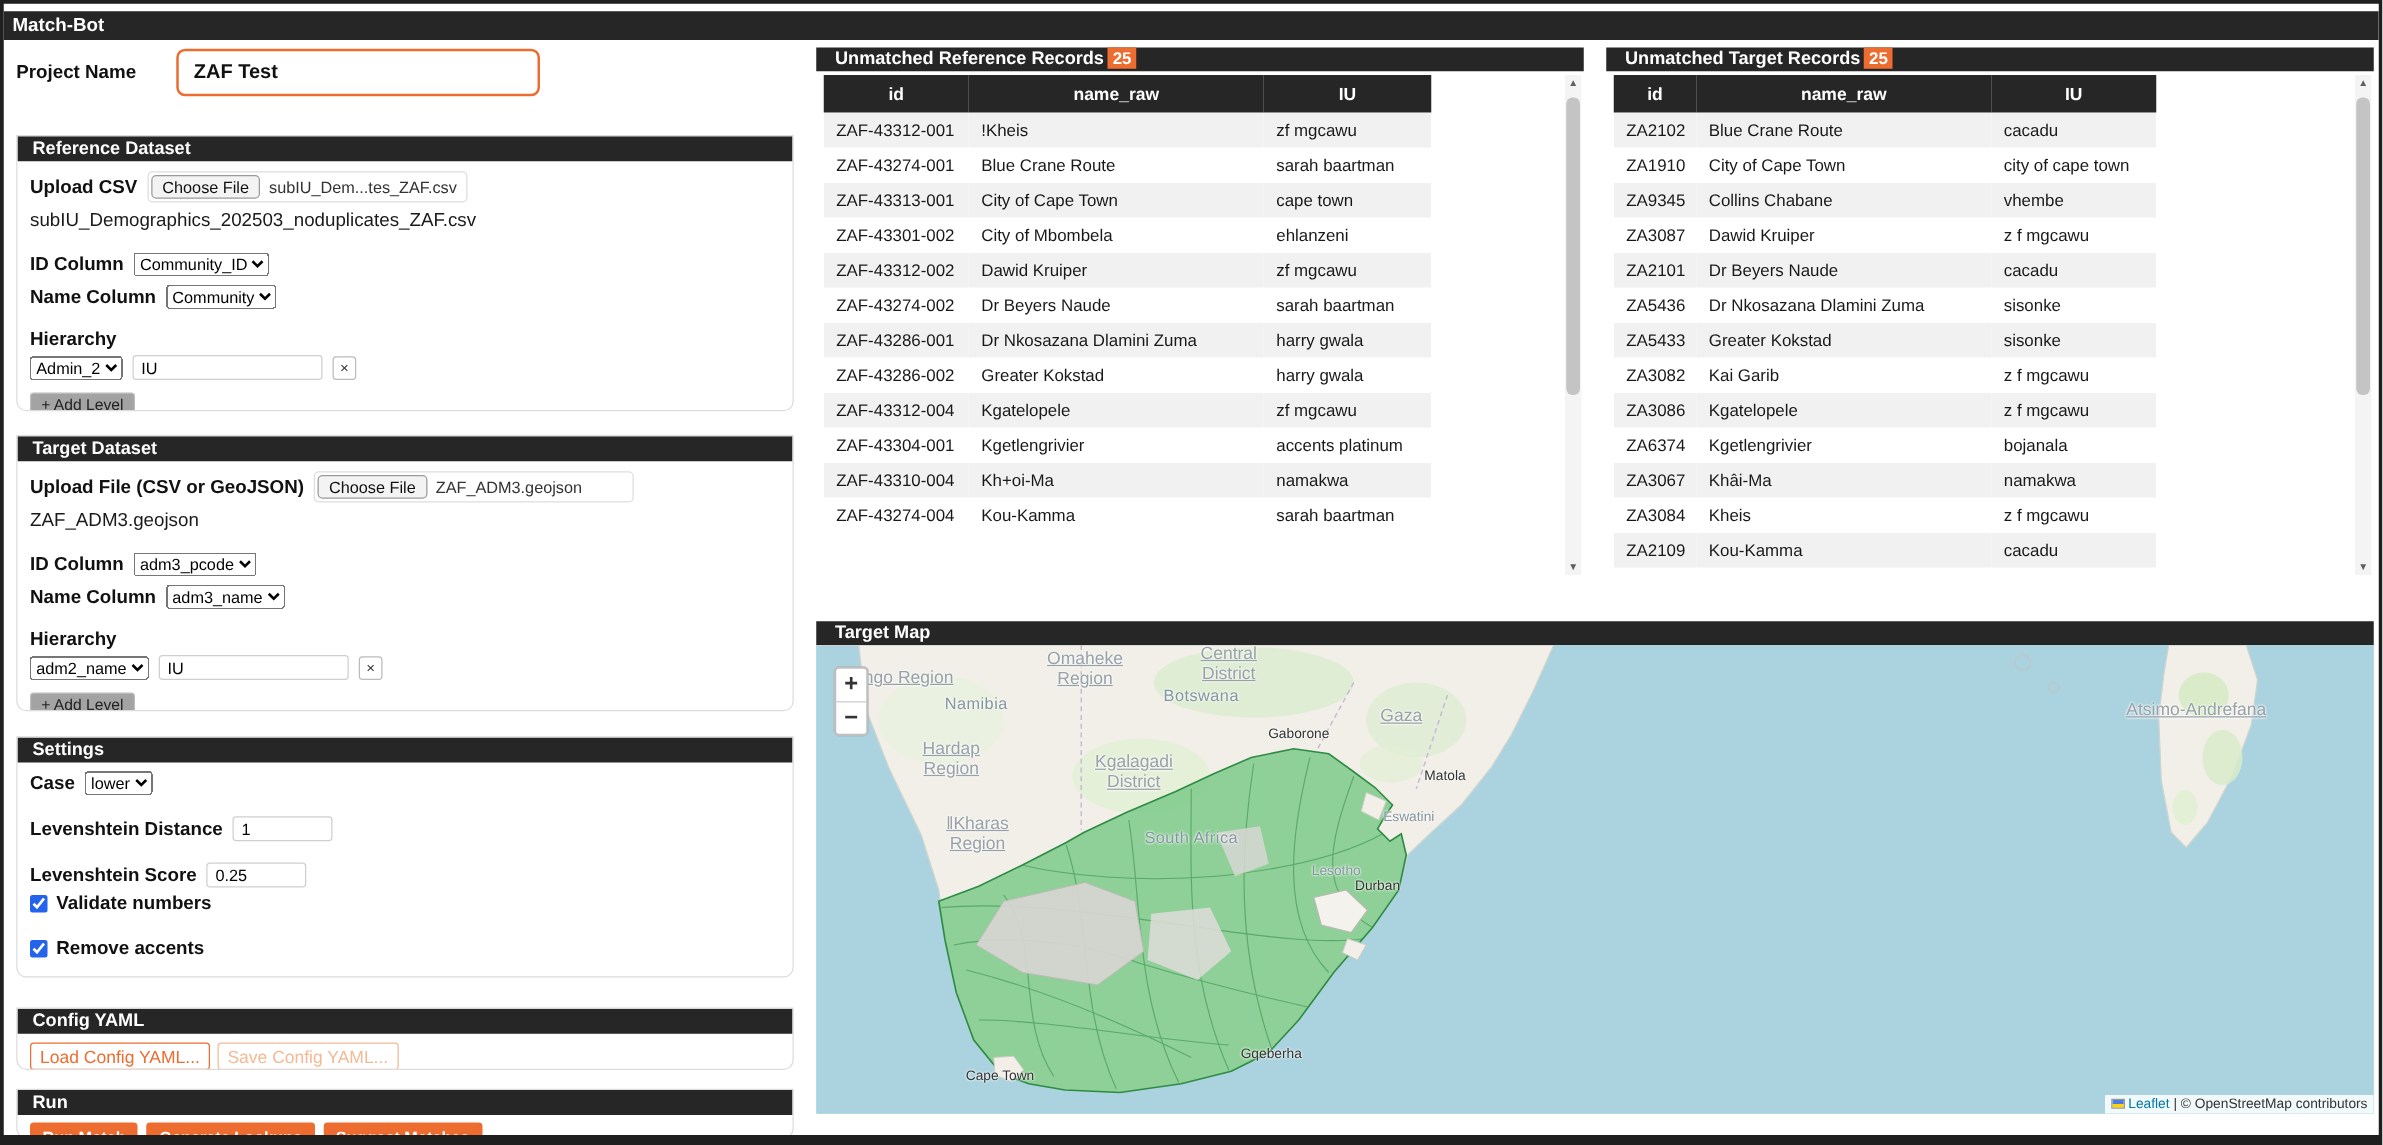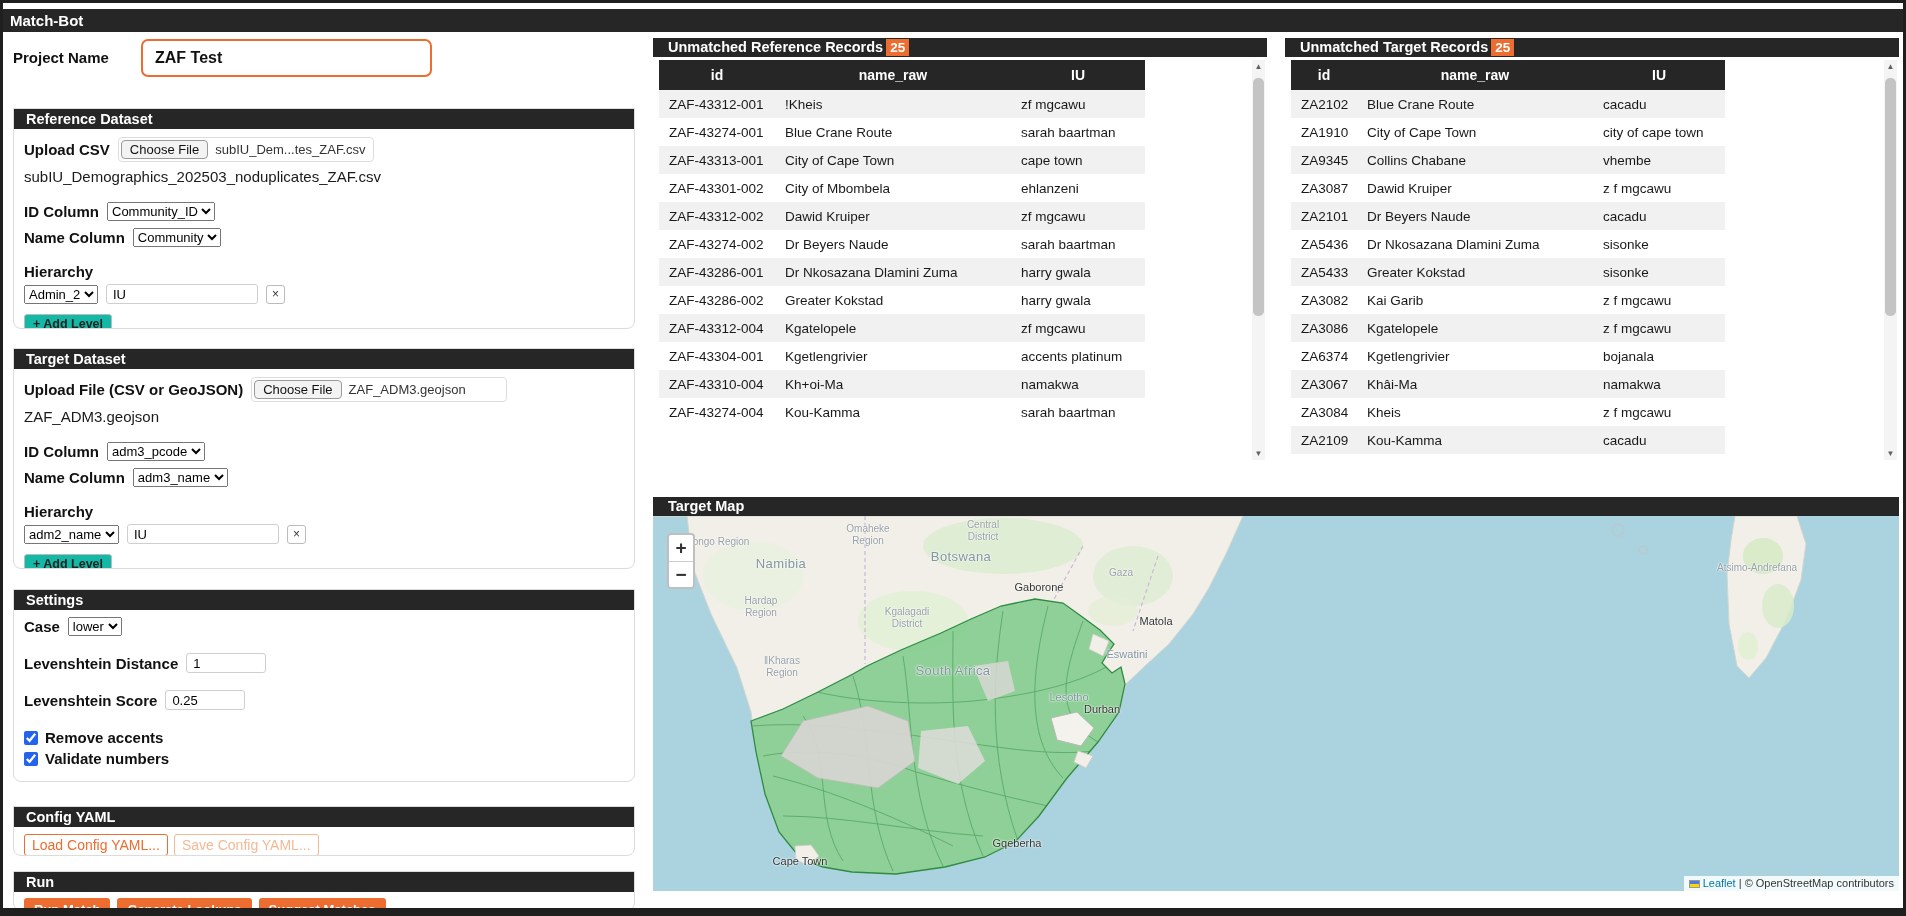--- a/index.html
+++ b/index.html
@@ -30,22 +30,22 @@
   .file-btn { background:#f3f3f3; border:1px solid #9a9a9a; border-radius:4px; padding:1px 8px;
               font-size:13px; color:#111; cursor:default; }
   .filename { font-size:15px; margin-top:6px; color:#1a1a1a; }
   select { font-size:13px; font-family:inherit; }
   input.small { border:1px solid #cfcfcf; border-radius:3px; height:20px; font-size:13px;
                 padding:0 6px; font-family:inherit; outline:none; }
   .iu-input { width:152px; }
   .num-input { width:80px; border-color:#e0e0e0; }
   .x-btn { width:19px; height:19px; border:1px solid #bbb; border-radius:3px; background:#fff;
            font-size:12px; line-height:16px; text-align:center; color:#333; padding:0; }
-  .add-btn { border:1px solid #bbb; background:#14b8a6; border-radius:3px; font-size:12.5px;
-             padding:2px 8px; color:#222; font-family:inherit;font-weight:bold; }
+  .add-btn { border:1px solid #bbb; background:#a3a3a3; border-radius:3px; font-size:12.5px;
+             padding:2px 8px; color:#222; font-family:inherit; }
   .chk-row { display:flex; align-items:center; gap:7px; }
   input[type="checkbox"] { accent-color:var(--checkbox); width:14px; height:14px; margin:0; }
   .yaml-btn { background:#fff; border:1px solid var(--accent); color:var(--accent); font-size:14px;
               padding:2px 7px; border-radius:3px; font-family:inherit; }
   .yaml-btn.disabled { border-color:var(--accent-muted); color:var(--accent-muted); }
   .run-btn { background:var(--accent); color:#fff; font-weight:700; font-size:13px; border:none;
              border-radius:3px; padding:4px 10px; font-family:inherit; }
 
   
   .records { position:absolute; top:35px; width:614px; height:419px; }
@@ -68,21 +68,21 @@
   .vthumb { position:absolute; left:1px; width:11px; border-radius:5px; background:#c4c4c4;
             top:18px; height:238px; }
 
   
   .map-panel { position:absolute; left:650px; top:494px; width:1246px; height:394px; }
   .map-body { position:relative; height:375px; background:var(--ocean); overflow:hidden; }
   .map-body svg { position:absolute; left:0; top:0; }
   .map-labels { position:absolute; inset:0; z-index:3; pointer-events:none; }
   .maplbl { position:absolute; transform:translate(-50%,-50%); white-space:nowrap;
             text-shadow:0 0 2px #fff, 0 0 2px #fff; }
-  .region { font-size:10px; color:#98a1a8; }
+  .region { font-size:14px; color:#98a1a8;text-decoration:underline; }
   .wrap { white-space:normal; width:62px; text-align:center; line-height:1.15; }
   .country { font-size:13px; color:#8494a0; letter-spacing:.4px; }
   .country-sm { font-size:11px; color:#8494a0; }
   .city { font-size:11px; color:#333; }
   .zoomctl { position:absolute; left:14px; top:17px; width:28px; background:#fff;
              border:2px solid rgba(0,0,0,.25); border-radius:4px; z-index:5; }
   .zoombtn { width:24px; height:26px; text-align:center; font-size:19px; font-weight:700;
              line-height:26px; color:#333; cursor:pointer; }
   .zoombtn + .zoombtn { border-top:1px solid #ccc; }
   .attrib { position:absolute; right:0; bottom:0; background:rgba(255,255,255,.85); font-size:11px;
@@ -187,27 +187,27 @@
         </select>
       </div>
       <div class="row" style="margin-top:17px;">
         <span class="lbl">Levenshtein Distance</span>
         <input class="small num-input" type="text" value="1" style="">
       </div>
       <div class="row" style="margin-top:17px;">
         <span class="lbl">Levenshtein Score</span>
         <input class="small num-input" type="text" value="0.25" style="">
       </div>
+      <div class="chk-row" style="margin-top:4px;">
+        <input type="checkbox" checked="" style="">
+        <span class="lbl">Validate numbers</span>
+      </div>
       <div class="chk-row" style="margin-top:19px;">
         <input type="checkbox" checked="" style="">
         <span class="lbl">Remove accents</span>
-      </div>
-      <div class="chk-row" style="margin-top:4px;">
-        <input type="checkbox" checked="" style="">
-        <span class="lbl">Validate numbers</span>
       </div>
     </div>
   </div>
 
   <div class="card" style="top:803px; height:50px;">
     <div class="card-header">Config YAML</div>
     <div class="card-body">
       <div class="row" style="margin-top:2px; gap:6px;">
         <button class="yaml-btn">Load Config YAML...</button>
         <button class="yaml-btn disabled">Save Config YAML...</button>

